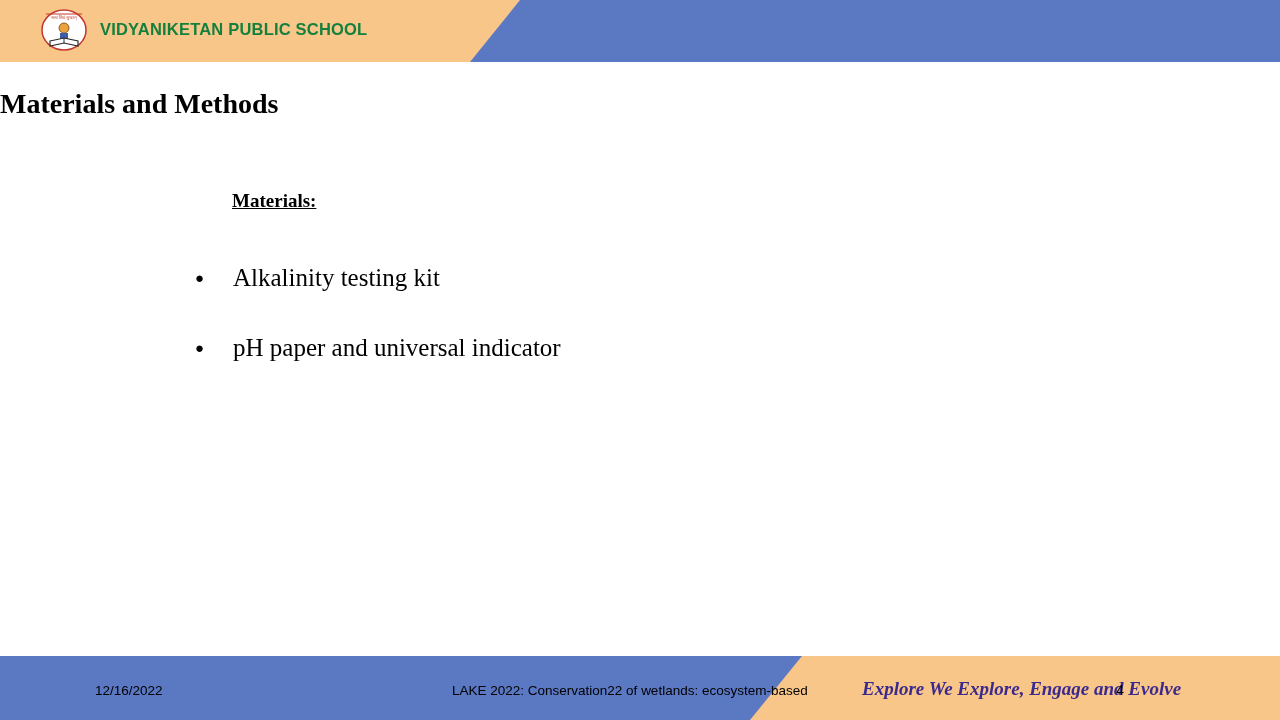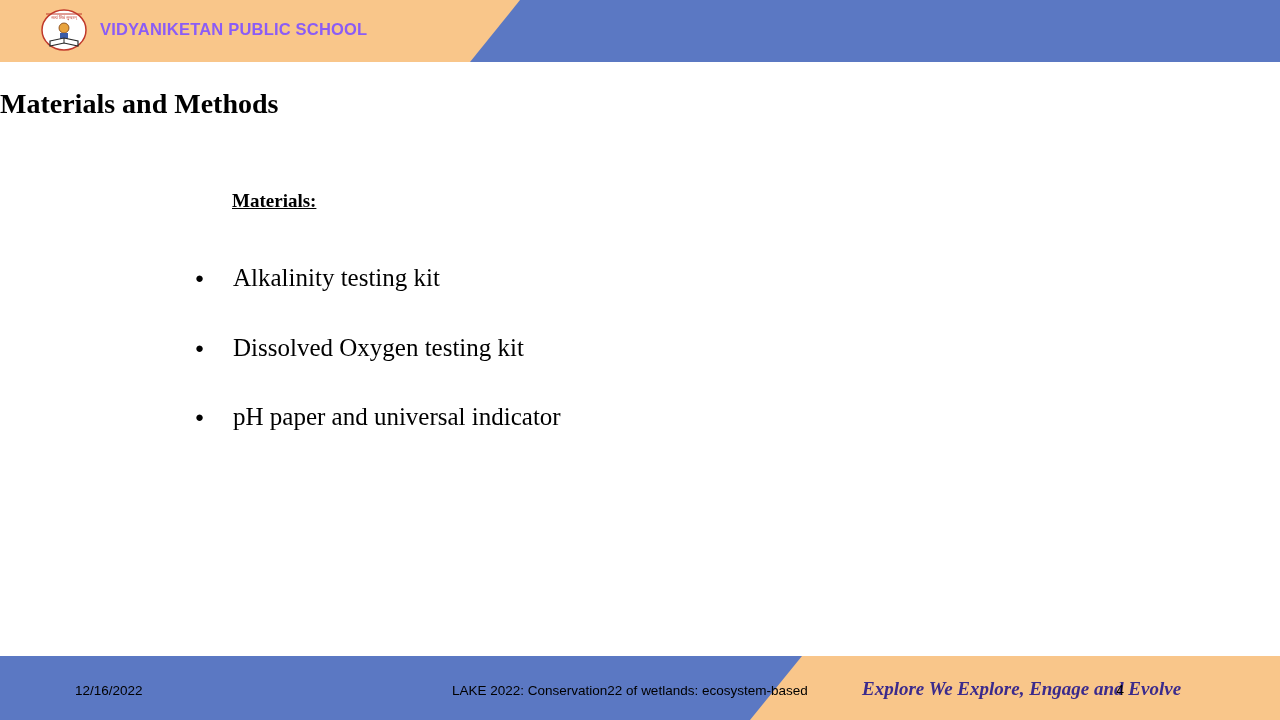--- a/index.html
+++ b/index.html
@@ -55,21 +55,21 @@
   }
   .logo svg { display: block; }
   .school-name {
     position: absolute;
     left: 100px;
     top: 20px;
     font-family: "Liberation Sans", sans-serif;
     font-weight: bold;
     font-size: 16.5px;
     letter-spacing: 0.2px;
-    color: #8b5cf6;
+    color: #15803d;
     white-space: nowrap;
   }
 
   
   .slide-title {
     position: absolute;
     left: 0;
     top: 88px;
     width: 1120px;
     text-align: left;
@@ -137,21 +137,21 @@
     position: absolute;
     right: 0;
     bottom: 0;
     width: 530px;
     height: 64px;
     background: #f9c68a;
     clip-path: polygon(52px 0, 530px 0, 530px 64px, 0 64px);
   }
   .footer-date {
     position: absolute;
-    left: 75px;
+    left: 95px;
     bottom: 22px;
     font-family: "Liberation Sans", sans-serif;
     font-size: 13.5px;
     color: #000000;
   }
   .footer-center {
     position: absolute;
     left: 452px;
     bottom: 22px;
     font-family: "Liberation Sans", sans-serif;
@@ -202,21 +202,20 @@
 
     <div class="school-name">VIDYANIKETAN PUBLIC SCHOOL</div>
   </div>
 
   <div class="slide-title">Materials and Methods</div>
 
   <div class="section-heading">Materials:</div>
 
   <ul class="bullet-list">
     <li class="bullet-item">Alkalinity testing kit</li>
-    <li class="bullet-item">Dissolved Oxygen testing kit</li>
     <li class="bullet-item">pH paper and universal indicator</li>
   </ul>
 
   <div class="footer">
     <div class="footer-blue"></div>
     <div class="footer-peach"></div>
 
     <div class="footer-date">12/16/2022</div>
 
     <div class="footer-center">LAKE 2022: Conservation22 of wetlands: ecosystem-based</div>

